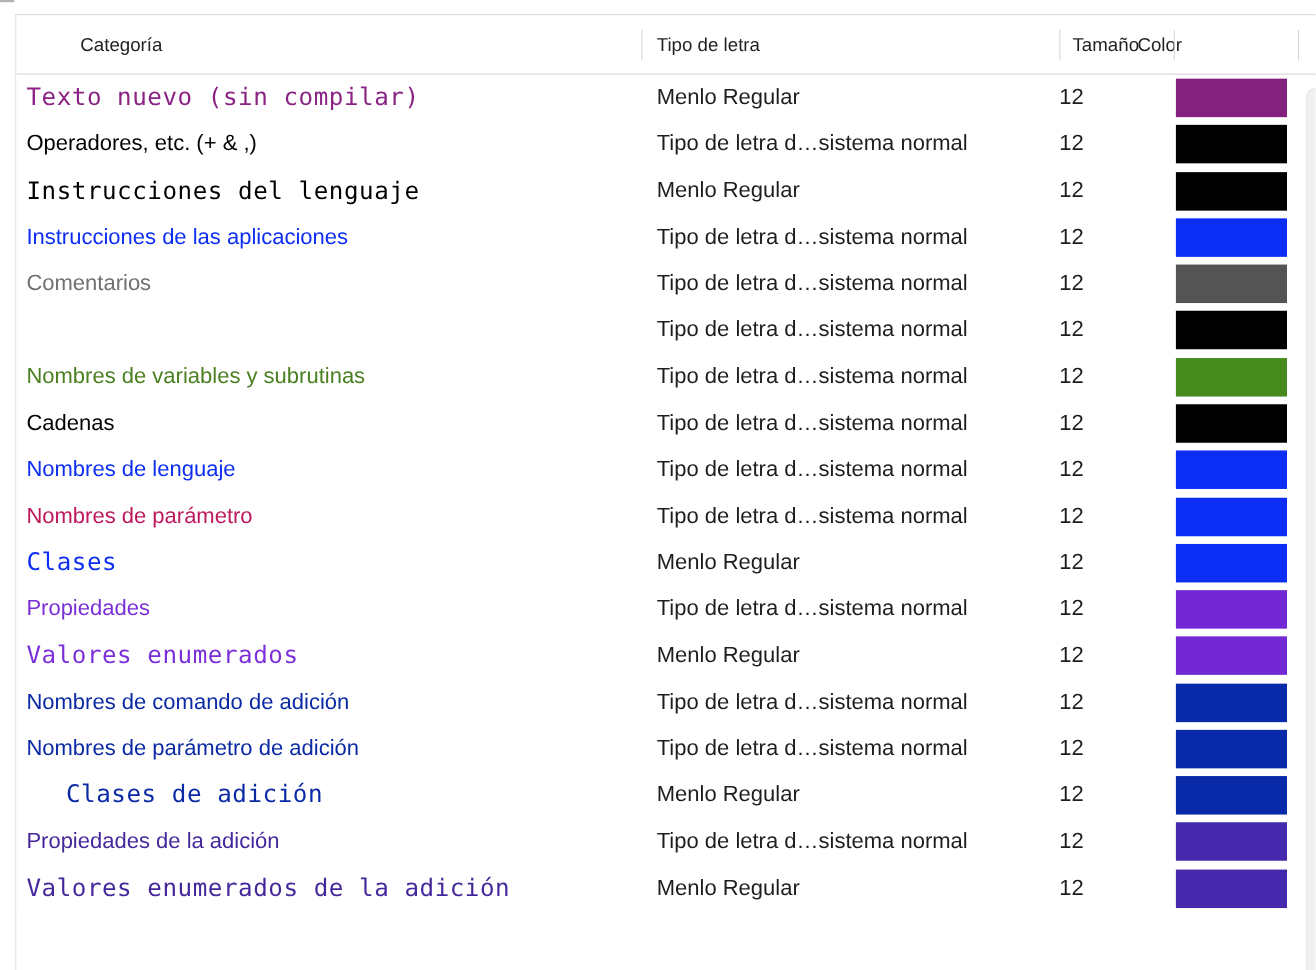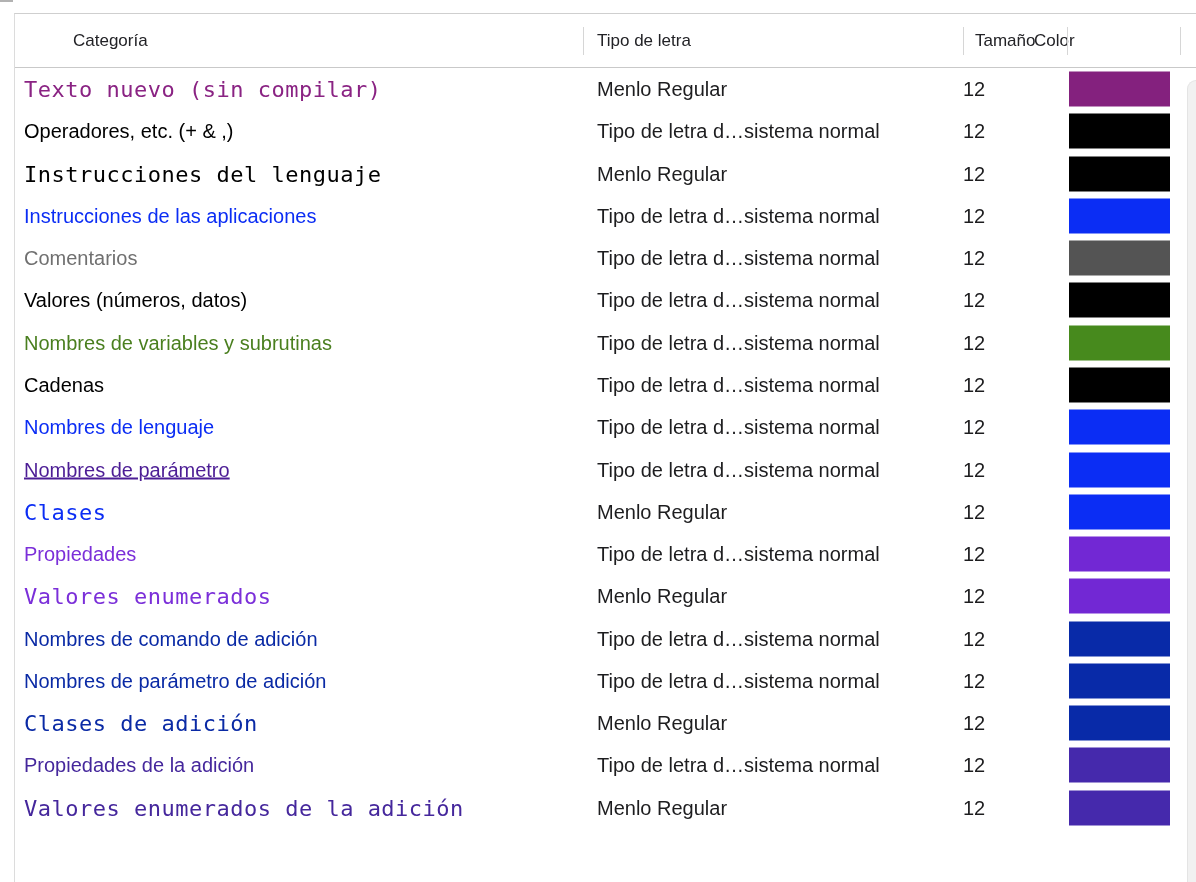--- a/index.html
+++ b/index.html
@@ -107,21 +107,20 @@
     <div class="cell size">12</div>
     <div class="swatch" style="background: rgb(11, 45, 244);"></div>
   </div>
       <div class="row">
     <div class="cell cat" style="color: rgb(112, 112, 112);">Comentarios</div>
     <div class="cell tipo">Tipo de letra d…sistema normal</div>
     <div class="cell size">12</div>
     <div class="swatch" style="background: rgb(84, 84, 84);"></div>
   </div>
       <div class="row">
-    <div class="cell cat" style="color: rgb(0, 0, 0);">Valores (números, datos)</div>
     <div class="cell tipo">Tipo de letra d…sistema normal</div>
     <div class="cell size">12</div>
     <div class="swatch" style="background: rgb(0, 0, 0);"></div>
   </div>
       <div class="row">
     <div class="cell cat" style="color: rgb(74, 127, 31);">Nombres de variables y subrutinas</div>
     <div class="cell tipo">Tipo de letra d…sistema normal</div>
     <div class="cell size">12</div>
     <div class="swatch" style="background: rgb(71, 138, 29);"></div>
   </div>
@@ -131,21 +130,21 @@
     <div class="cell size">12</div>
     <div class="swatch" style="background: rgb(0, 0, 0);"></div>
   </div>
       <div class="row">
     <div class="cell cat" style="color: rgb(11, 45, 244);">Nombres de lenguaje</div>
     <div class="cell tipo">Tipo de letra d…sistema normal</div>
     <div class="cell size">12</div>
     <div class="swatch" style="background: rgb(11, 45, 244);"></div>
   </div>
       <div class="row">
-    <div class="cell cat" style="color: #4c1d95; text-decoration: underline;">Nombres de parámetro</div>
+    <div class="cell cat" style="color: #be185d;">Nombres de parámetro</div>
     <div class="cell tipo">Tipo de letra d…sistema normal</div>
     <div class="cell size">12</div>
     <div class="swatch" style="background: rgb(11, 45, 244);"></div>
   </div>
       <div class="row">
     <div class="cell cat mono" style="color: rgb(11, 45, 244);">Clases</div>
     <div class="cell tipo">Menlo Regular</div>
     <div class="cell size">12</div>
     <div class="swatch" style="background: rgb(11, 45, 244);"></div>
   </div>
@@ -167,21 +166,21 @@
     <div class="cell size">12</div>
     <div class="swatch" style="background: rgb(8, 42, 168);"></div>
   </div>
       <div class="row">
     <div class="cell cat" style="color: rgb(10, 42, 165);">Nombres de parámetro de adición</div>
     <div class="cell tipo">Tipo de letra d…sistema normal</div>
     <div class="cell size">12</div>
     <div class="swatch" style="background: rgb(8, 42, 168);"></div>
   </div>
       <div class="row">
-    <div class="cell cat mono" style="color: rgb(10, 42, 165);">Clases de adición</div>
+    <div class="cell cat mono" style="color: rgb(10, 42, 165); margin-left: 36px;">Clases de adición</div>
     <div class="cell tipo">Menlo Regular</div>
     <div class="cell size">12</div>
     <div class="swatch" style="background: rgb(8, 42, 168);"></div>
   </div>
       <div class="row">
     <div class="cell cat" style="color: rgb(69, 39, 156);">Propiedades de la adición</div>
     <div class="cell tipo">Tipo de letra d…sistema normal</div>
     <div class="cell size">12</div>
     <div class="swatch" style="background: rgb(69, 41, 172);"></div>
   </div>

